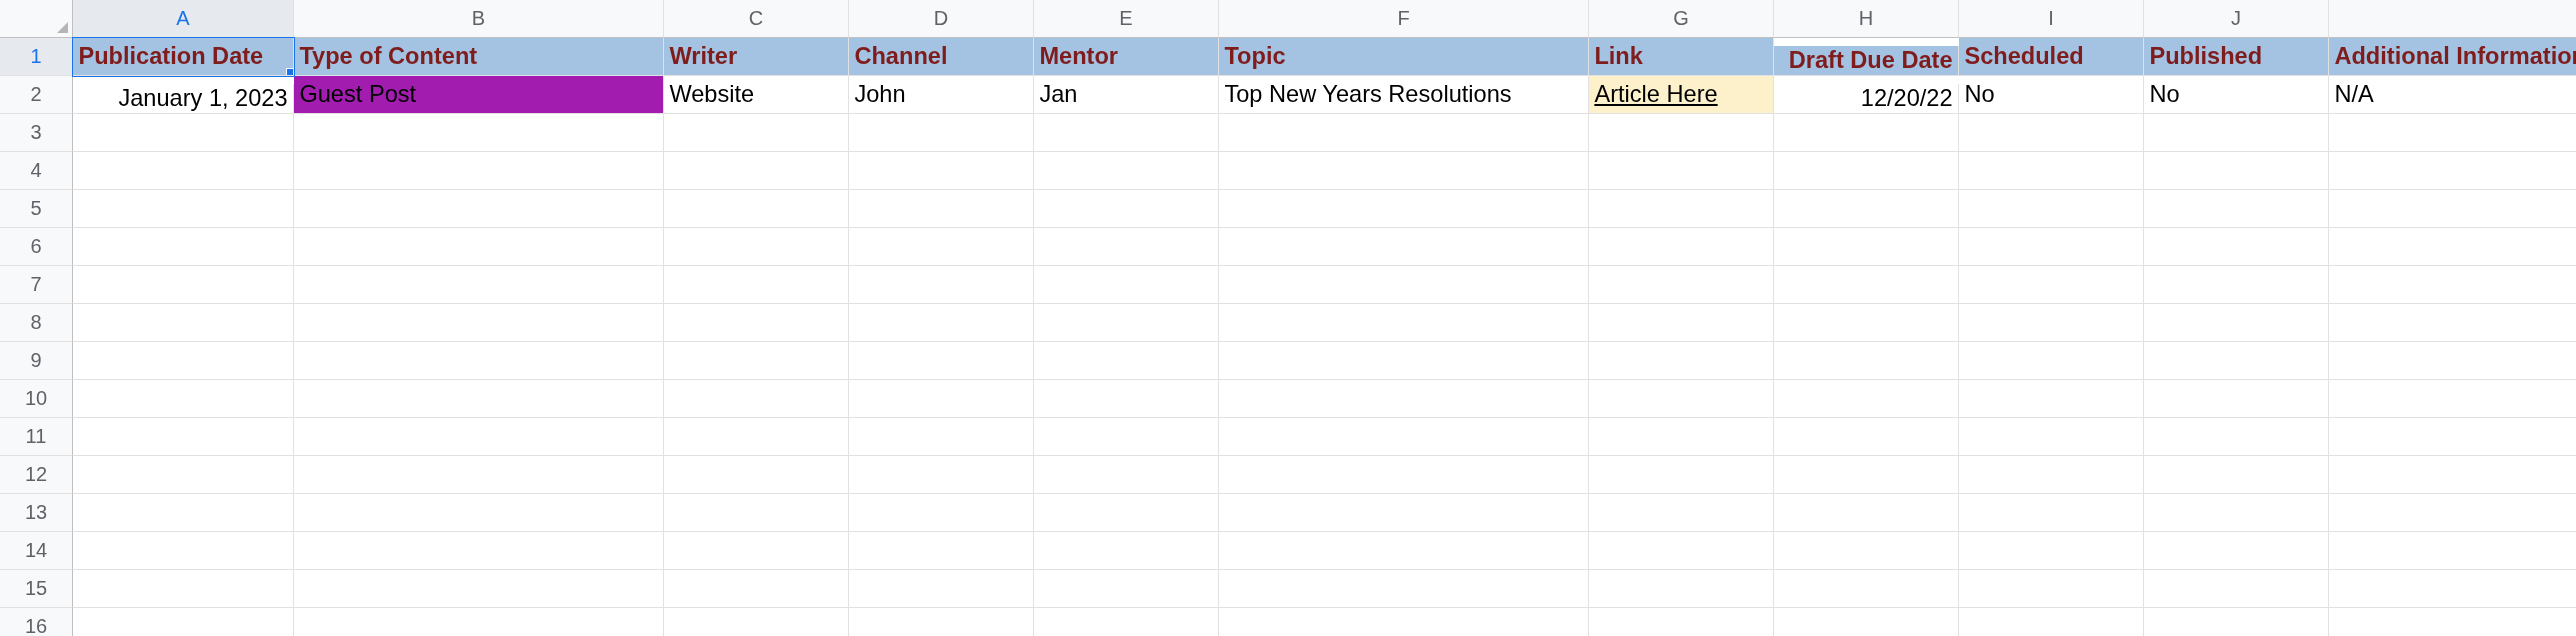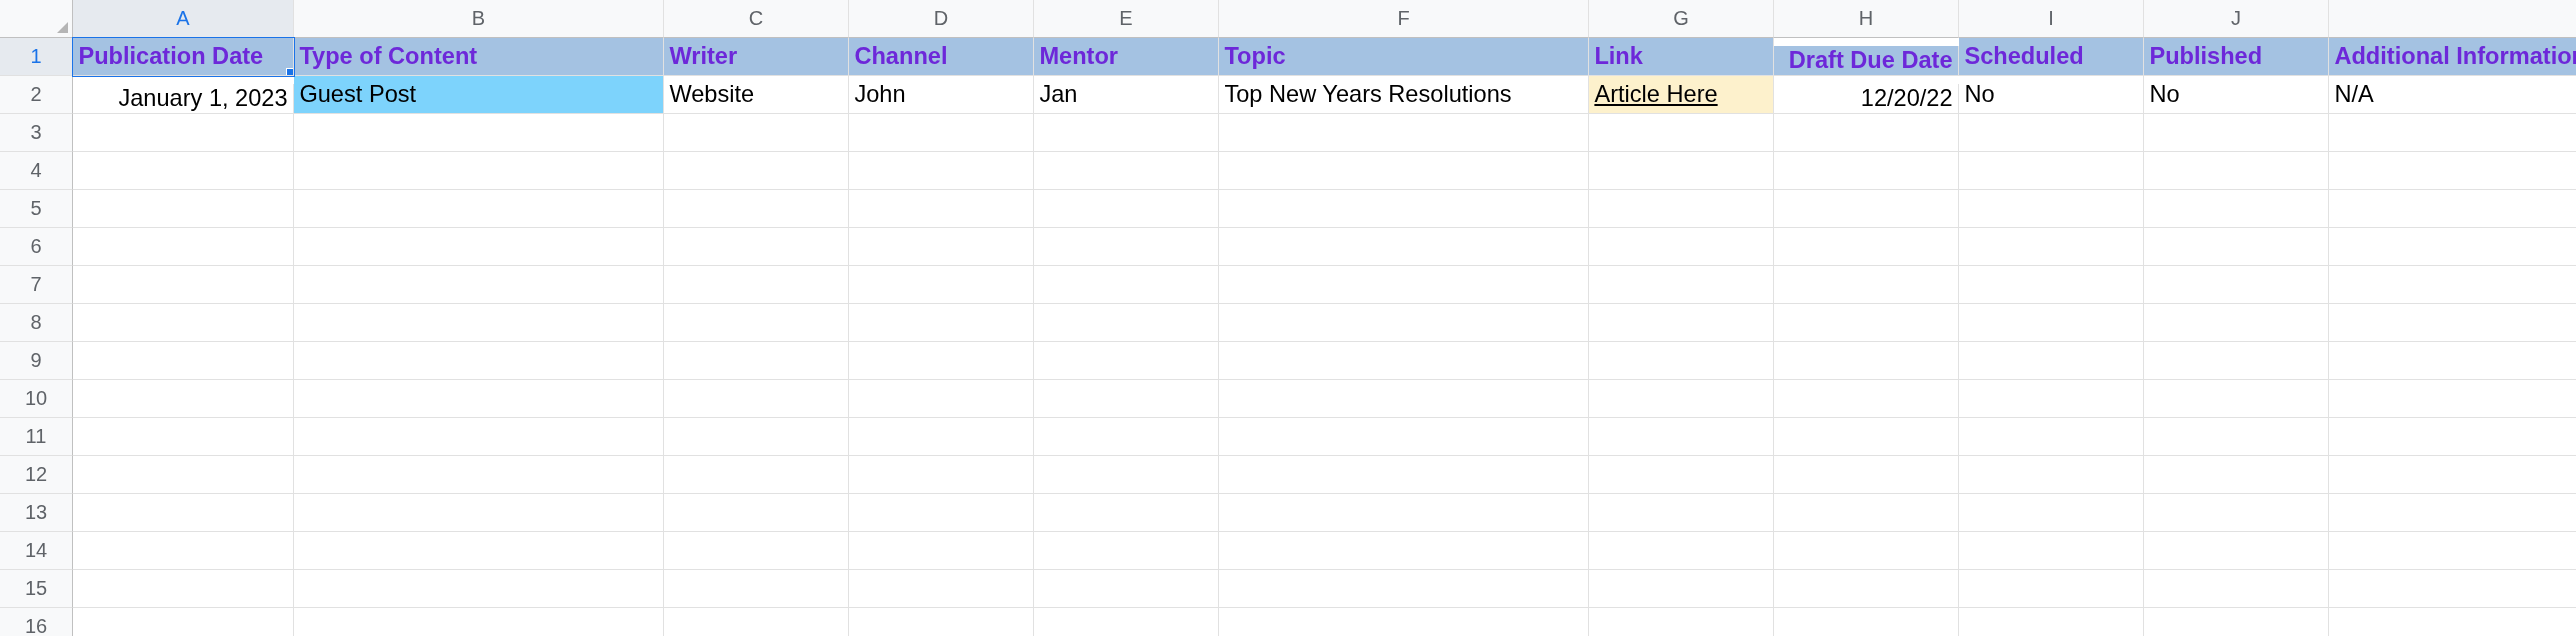--- a/index.html
+++ b/index.html
@@ -58,23 +58,23 @@
     border-bottom: 0.9px solid #e1e1e1;
     display: flex;
     align-items: center;
     padding: 0 5.4px;
     white-space: nowrap;
     overflow: hidden;
   }
   .hdrcell {
     background: #a4c2e2;
     font-weight: bold;
-    color: #6d28d9;
-  }
-  .bg-green { background: #7dd3fc; }
+    color: #7f1d1d;
+  }
+  .bg-green { background: #a21caf; }
   .bg-cream { background: #fdf1cc; text-decoration: underline; }
   .right { justify-content: flex-end; margin-top: 8px; }
   .selected {
     outline: 1.8px solid #1a73e8;
     outline-offset: -0.9px;
     position: relative;
     z-index: 2;
   }
   .selected::after {
     content: "";

